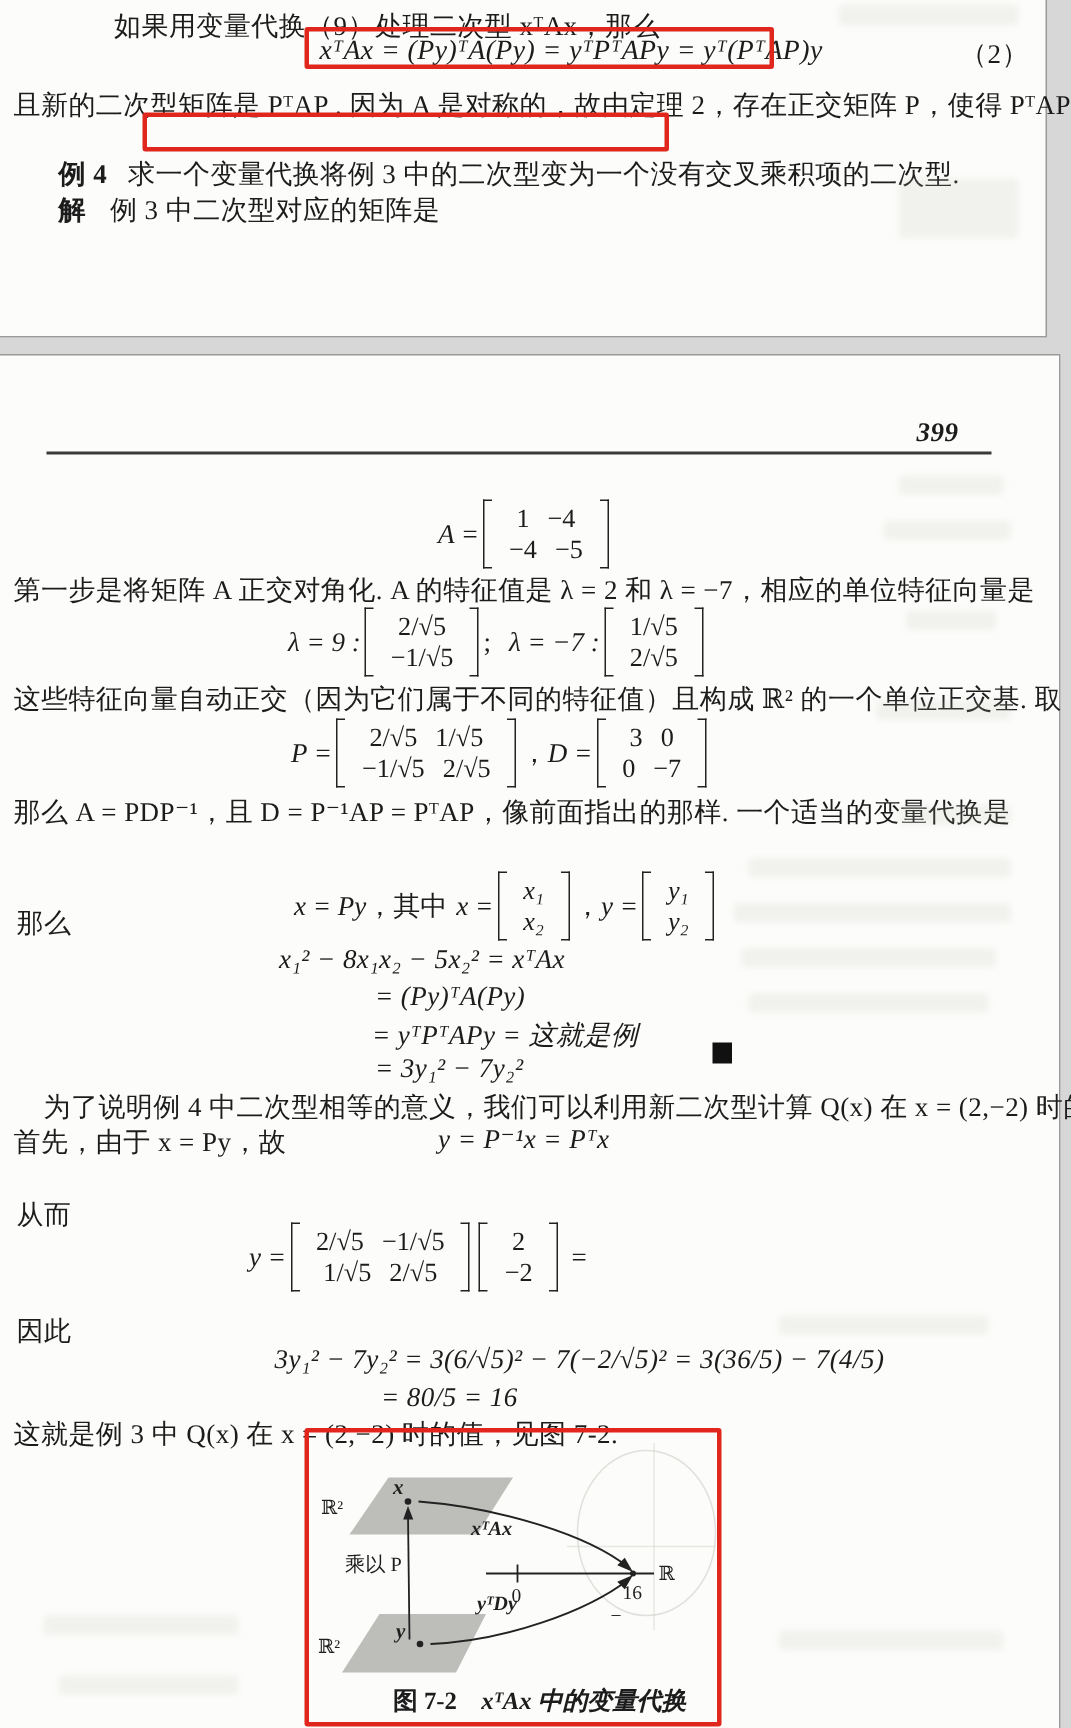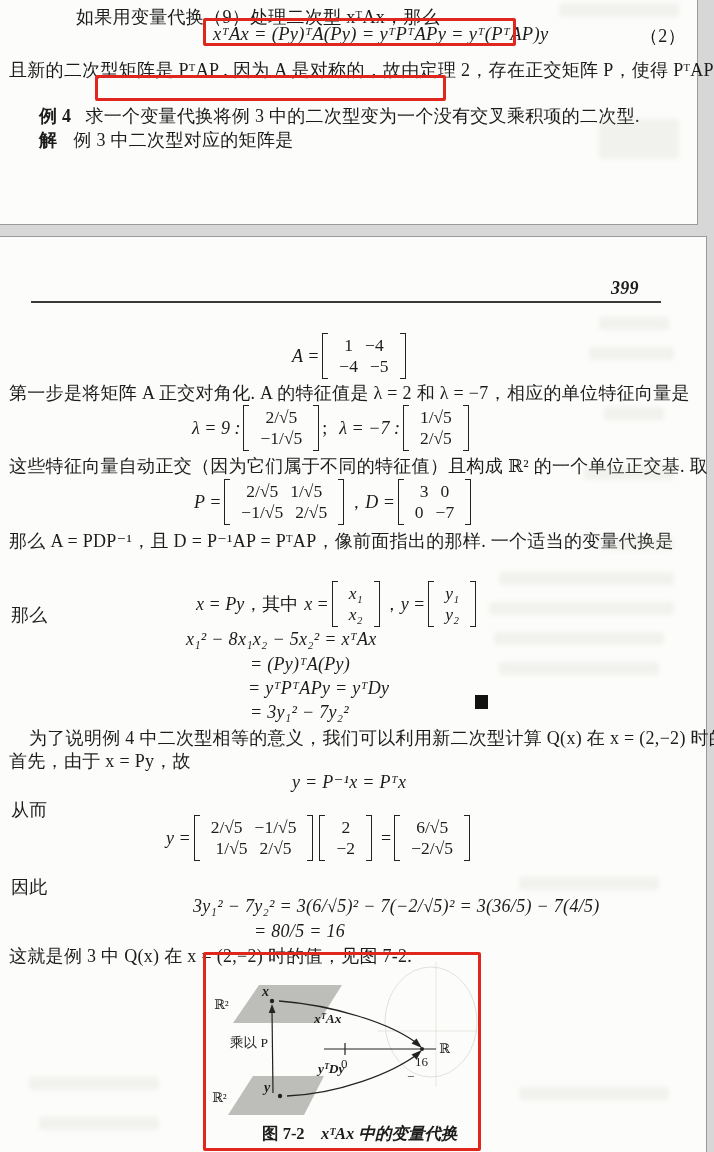--- a/index.html
+++ b/index.html
@@ -177,28 +177,28 @@
           </span>
         </span>
         <span class="brk brkR"></span>
       </span>
   </div>
 
   <div class="ln" style="left:12px; top:366px;">那么</div>
 
   <div class="ln math" style="left:187px; top:392px;">x₁² − 8x₁x₂ − 5x₂² = xᵀAx</div>
   <div class="ln math" style="left:251px; top:417px;">= (Py)ᵀA(Py)</div>
-  <div class="ln math" style="left:249px; top:441px;">= yᵀPᵀAPy = yᵀDy</div>
+  <div class="ln math" style="left:249px; top:441px;">= yᵀPᵀAPy = 这就是例</div>
   <div class="ln math" style="left:251px; top:465px;">= 3y₁² − 7y₂²</div>
   <div class="qed" style="left:476px; top:458px;"></div>
 
   <div class="ln" style="left:30px; top:489px;">为了说明例 4 中二次型相等的意义，我们可以利用新二次型计算 Q(x) 在 x = (2,−2) 时的值.</div>
   <div class="ln" style="left:10px; top:512px;">首先，由于 x = Py，故</div>
 
-  <div class="ln math" style="left:293px; top:534px;">y = P⁻¹x = Pᵀx</div>
+  <div class="ln math" style="left:293px; top:512px;">y = P⁻¹x = Pᵀx</div>
 
   <div class="ln" style="left:12px; top:561px;">从而</div>
 
   <div class="eqline" style="left:167px; top:578px;">
     <span class="math">y =</span>
     <span class="matrix">
         <span class="brk brkL"></span>
         <span class="mbody">
           <span class="mrow">
             <span class="mc">2/√5</span>
@@ -218,37 +218,25 @@
             <span class="mc">2</span>
           </span>
           <span class="mrow">
             <span class="mc">−2</span>
           </span>
         </span>
         <span class="brk brkR"></span>
       </span>
     <span class="gap-s"></span>
     <span>=</span>
-    <span class="matrix">
-        <span class="brk brkL"></span>
-        <span class="mbody">
-          <span class="mrow">
-            <span class="mc">6/√5</span>
-          </span>
-          <span class="mrow">
-            <span class="mc">−2/√5</span>
-          </span>
-        </span>
-        <span class="brk brkR"></span>
-      </span>
   </div>
 
   <div class="ln" style="left:12px; top:638px;">因此</div>
 
-  <div class="ln math" style="left:194px; top:659px;text-align:center;">3y₁² − 7y₂² = 3(6/√5)² − 7(−2/√5)² = 3(36/5) − 7(4/5)</div>
+  <div class="ln math" style="left:184px; top:659px;text-align:center;">3y₁² − 7y₂² = 3(6/√5)² − 7(−2/√5)² = 3(36/5) − 7(4/5)</div>
   <div class="ln math" style="left:255px; top:684px;">= 80/5 = 16</div>
 
   <div class="ln" style="left:10px; top:707px;">这就是例 3 中 Q(x) 在 x = (2,−2) 时的值，见图 7-2.</div>
 
   <div class="figwrap redbox" style="left:204px; top:715px; width:278px; height:199px;">
     <svg width="272" height="165" viewBox="0 0 272 165" style="position:absolute; left:0; top:2px;">
 
       <ellipse cx="225" cy="65" rx="46" ry="55" fill="none" stroke="#c9c9c2" stroke-width="1" opacity="0.55"></ellipse>
       <line x1="230" y1="5" x2="230" y2="130" stroke="#d2d2cc" stroke-width="1" opacity="0.5"></line>
       <line x1="172" y1="74" x2="271" y2="74" stroke="#d2d2cc" stroke-width="1" opacity="0.5"></line>

